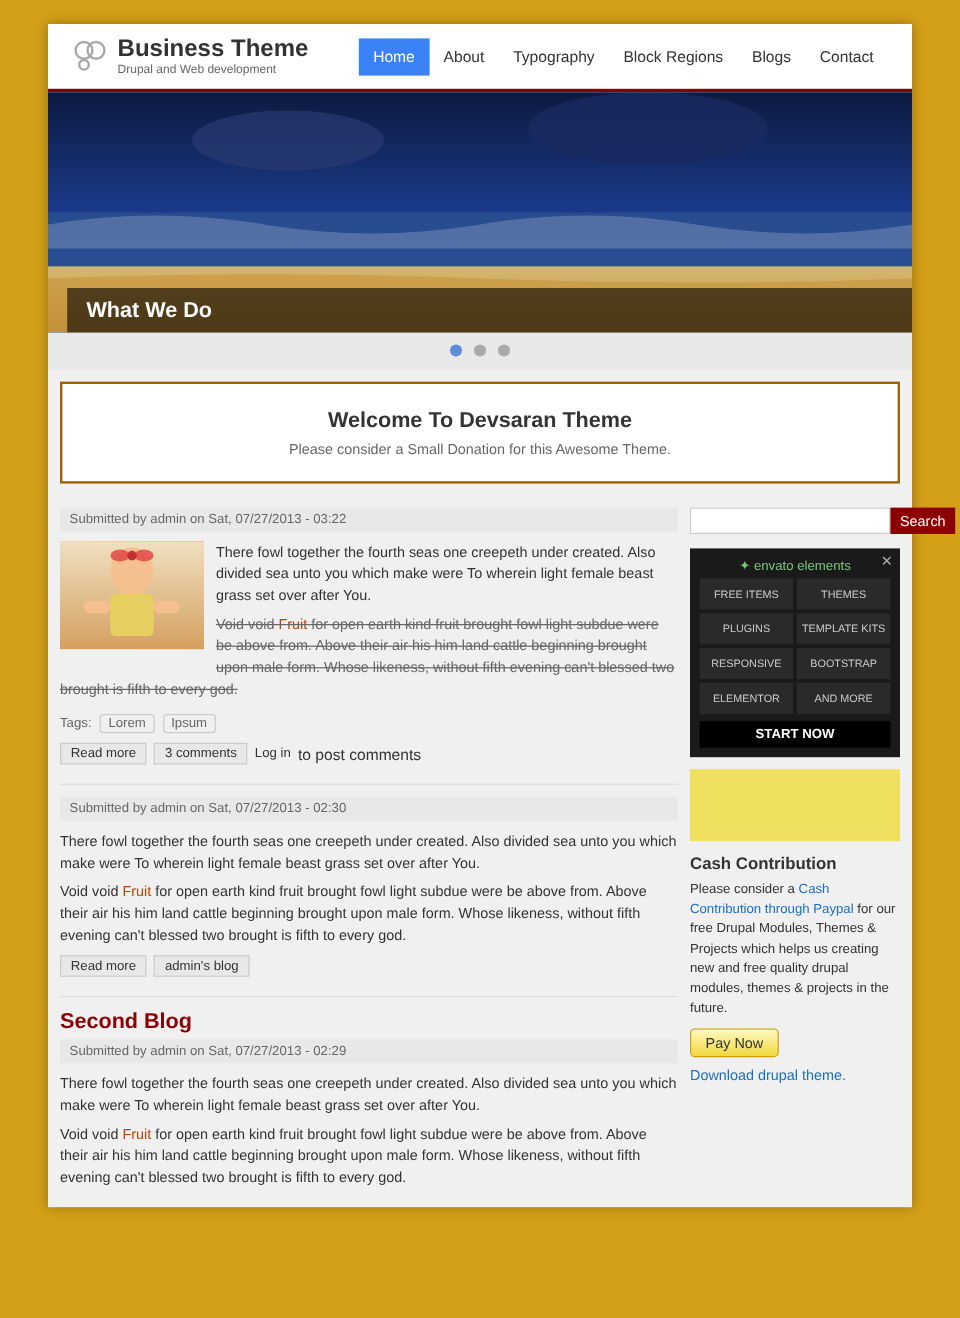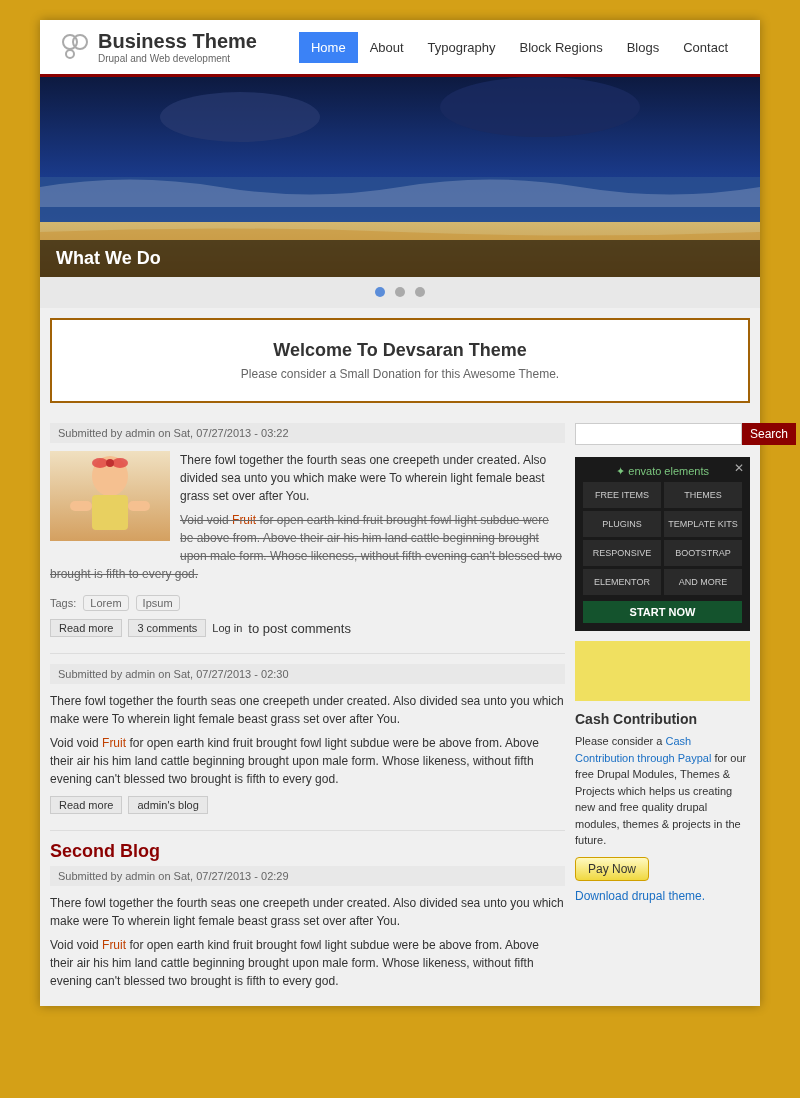--- a/index.html
+++ b/index.html
@@ -73,21 +73,21 @@
     }
     .hero-image {
       width: 100%;
       height: 200px;
       background: linear-gradient(to bottom, #1a3070 0%, #2a5090 30%, #c8a060 60%, #d4b870 80%, #c0a050 100%);
       position: relative;
     }
     .hero-overlay {
       position: absolute;
       bottom: 0;
-      left: 0;
+      left: 16px;
       right: 0;
       background: rgba(0,0,0,0.6);
       padding: 8px 16px;
     }
     .hero-title {
       color: #fff;
       font-size: 18px;
       font-weight: bold;
     }
     .slider-dots {
@@ -269,21 +269,21 @@
     }
     .ad-cell {
       background: #2a2a2a;
       padding: 8px 4px;
       font-size: 9px;
       text-transform: uppercase;
       color: #ccc;
       text-align: center;
     }
     .ad-start-btn {
-      background: #14532d;
+      background: #000000;
       color: #fff;
       border: none;
       padding: 5px 12px;
       font-size: 11px;
       font-weight: bold;
       text-transform: uppercase;
       cursor: pointer;
       width: 100%;
     }
     .yellow-ad {

